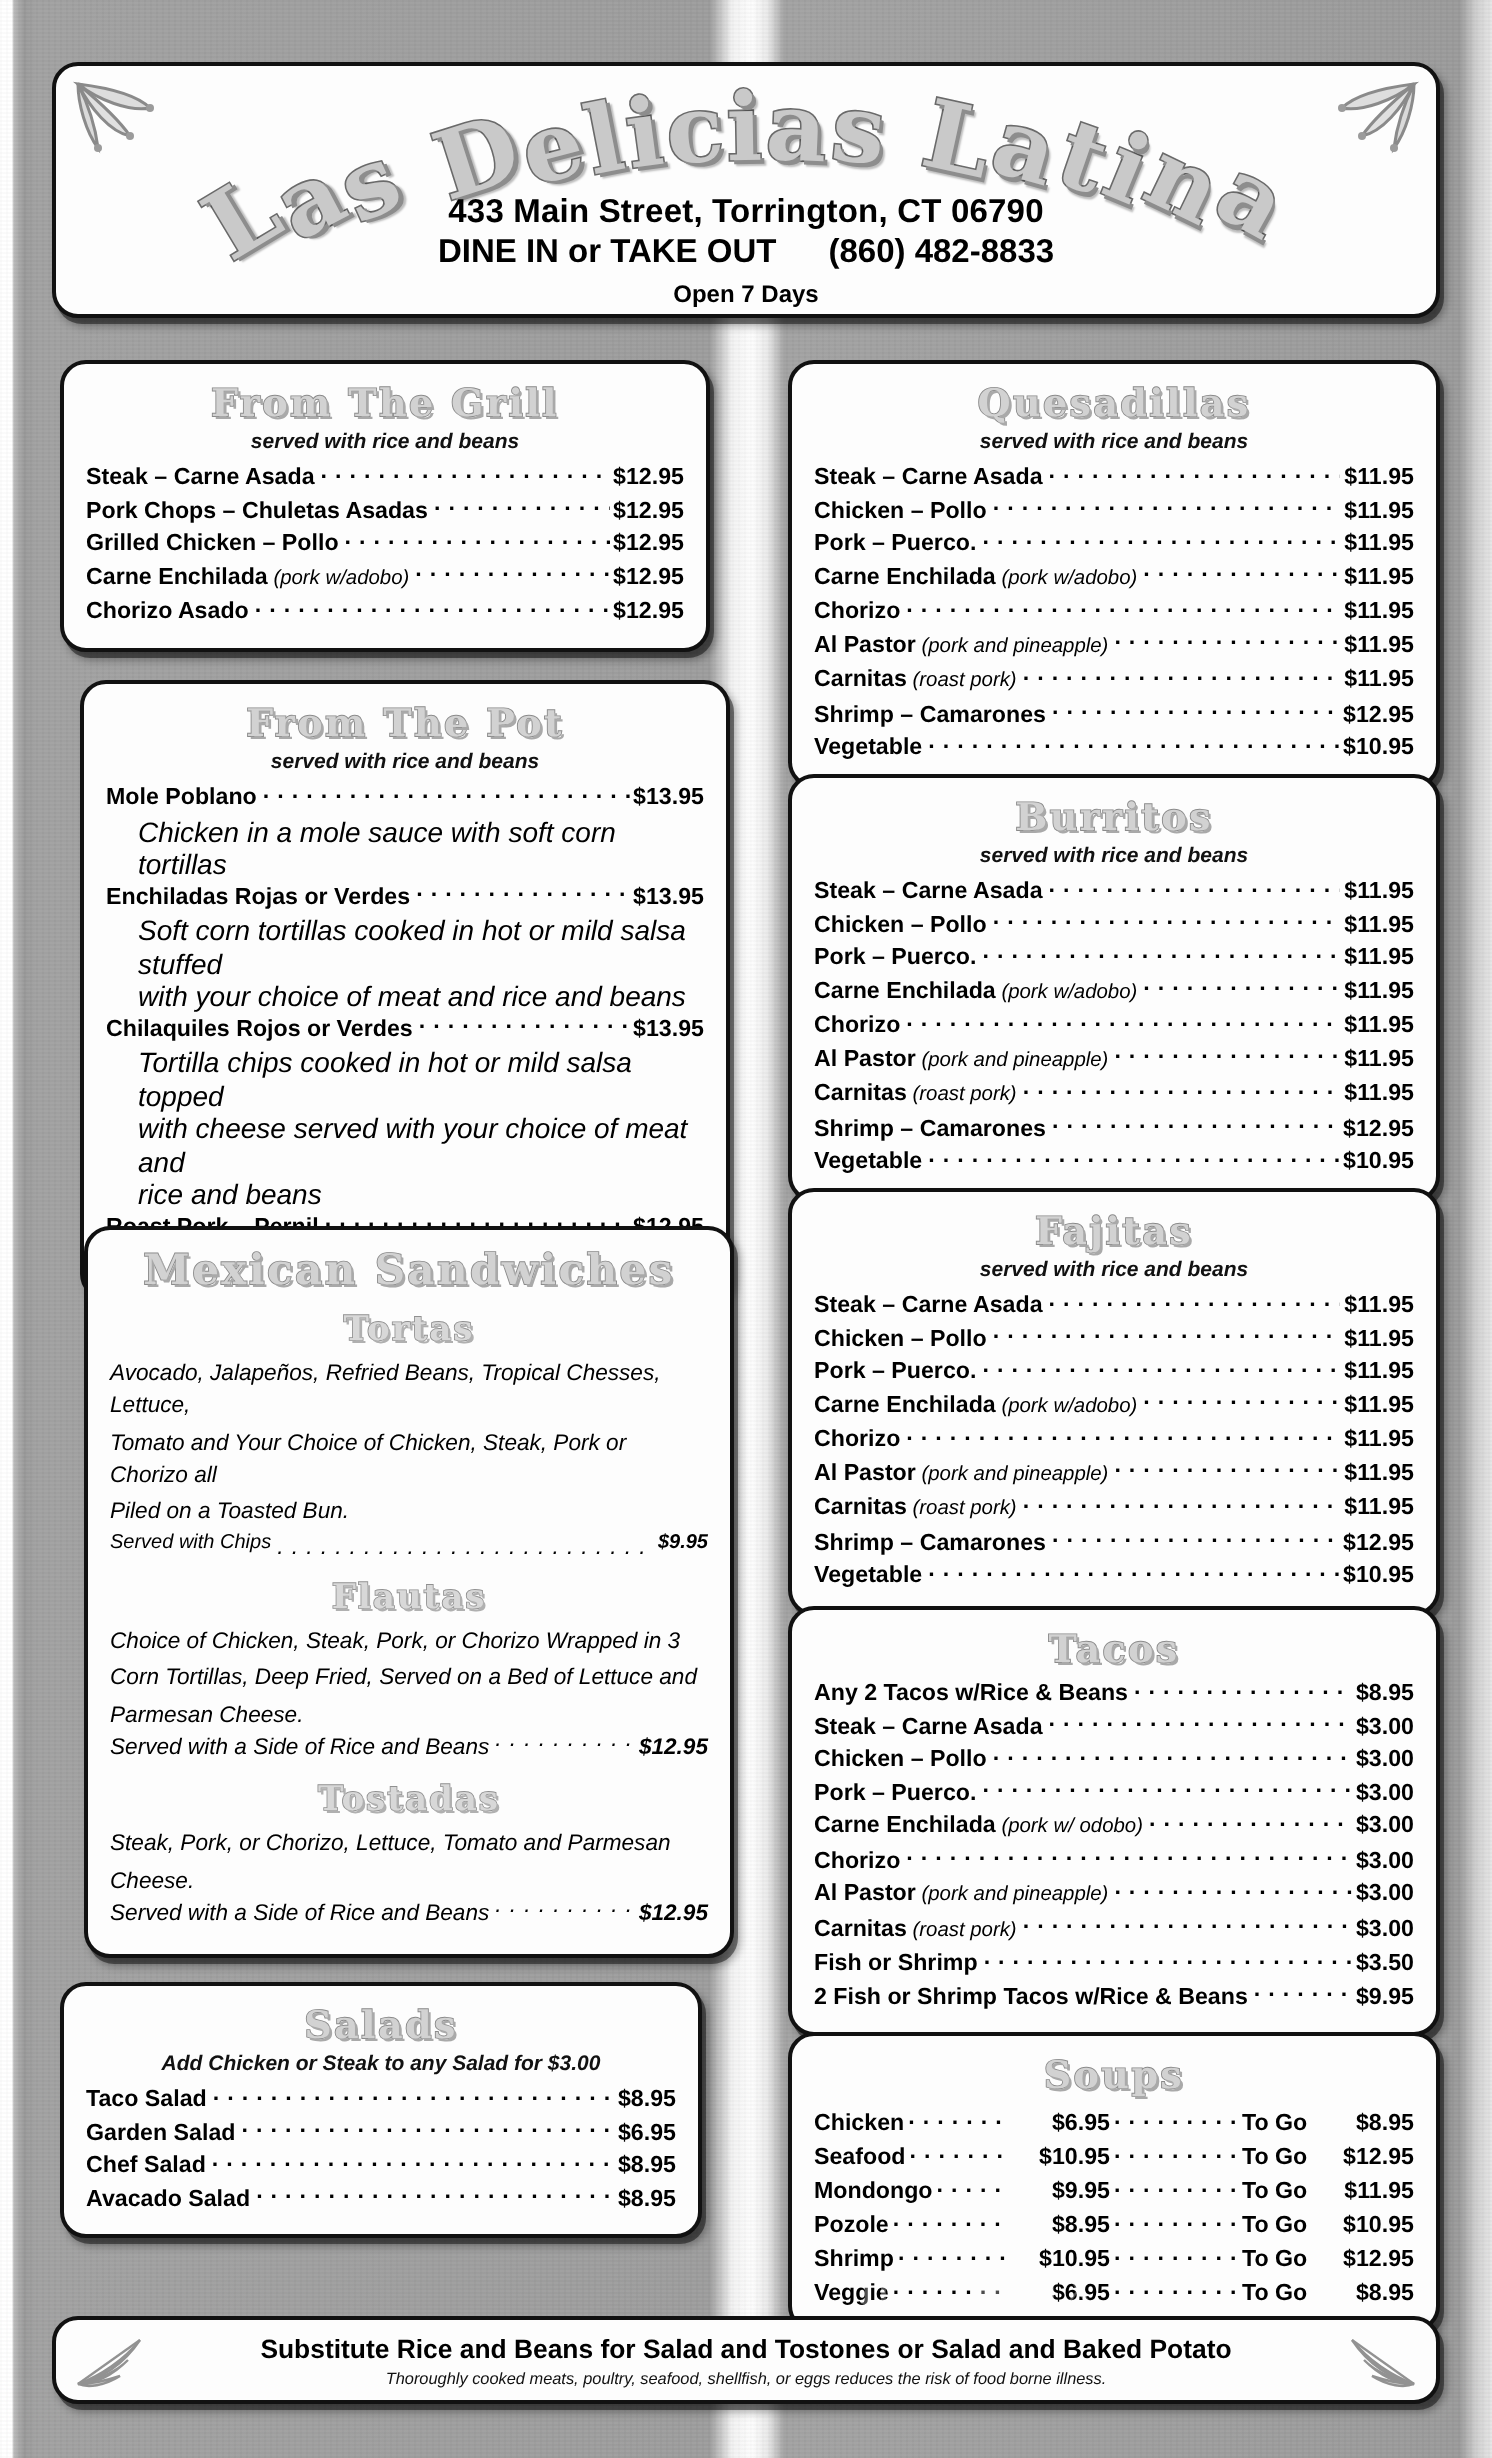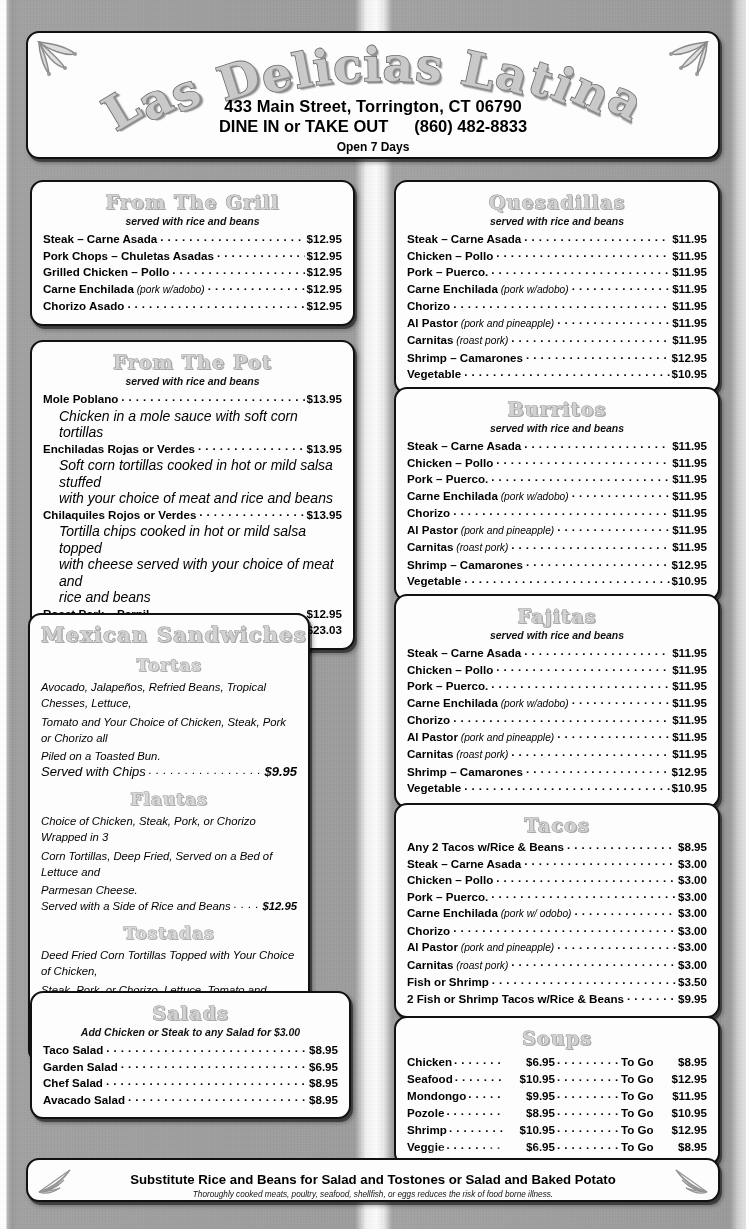--- a/index.html
+++ b/index.html
@@ -198,21 +198,21 @@
     content: ". . . . . . . . . . . . .";
     position: absolute; left: 0; bottom: -2px;
     font-size: 11.6px; letter-spacing: .4px; color: #000; white-space: nowrap;
   }
   .srow .tg { flex: 0 0 38px; }
   .srow .p2 { flex: 0 0 48px; text-align: right; }
 
   
   #footer { left: 26px; top: 1158px; width: 694px; height: 44px; padding: 0; }
   .foot-in { position: relative; width: 100%; height: 100%; display: flex;
-             flex-direction: column; align-items: center; justify-content: flex-end; }
+             flex-direction: column; align-items: center; justify-content: center; }
   .foot-1 { font-size: 13.2px; font-weight: bold; color: #000; line-height: 17px; }
   .foot-2 { font-size: 8.2px; font-style: italic; color: #111; line-height: 11px; margin-top: 1px; }
 
   .wm {
     position: absolute; left: 430px; top: 1126px;
     font-size: 30px; color: rgba(255,255,255,.30);
     letter-spacing: 2px; font-family: "Liberation Serif", serif;
     user-select: none; pointer-events: none;
   }
 </style>
@@ -288,21 +288,21 @@
           <span class="pr">$12.95</span>
         </div>
         <div class="row">
           <span class="nm">Chorizo Asado</span>
           <span class="lead"></span>
           <span class="pr">$12.95</span>
         </div>
       </div>
   </div>
 
-  <div class="card" style="left:30px; top:340px; width:325px;">
+  <div class="card" style="left:40px; top:340px; width:325px;">
     <div class="sec-title">From The Pot</div>
     <div class="sec-note">served with rice and beans</div>
     <div class="rows" id="pot-rows">
         <div class="row">
           <span class="nm">Mole Poblano</span>
           <span class="lead"></span>
           <span class="pr">$13.95</span>
         </div>
         <div class="desc">Chicken in a mole sauce with soft corn tortillas</div>
         <div class="row">
@@ -326,43 +326,42 @@
           <span class="pr">$12.95</span>
         </div>
         <div class="row">
           <span class="nm">Shrimp – Camarones a la Mexican</span>
           <span class="lead"></span>
           <span class="pr">$23.03</span>
         </div>
       </div>
   </div>
 
-  <div class="card" style="left:28px; top:613px; width:282px; padding-bottom:12px;">
+  <div class="card" style="left:42px; top:613px; width:325px; padding-bottom:12px;">
     <div class="sec-title big">Mexican Sandwiches</div>
     <div id="sandwich-groups">
         <div class="sub-title">Tortas</div>
         <div class="para">Avocado, Jalapeños, Refried Beans, Tropical Chesses, Lettuce,</div>
         <div class="para">Tomato and Your Choice of Chicken, Steak, Pork or Chorizo all</div>
         <div class="para">Piled on a Toasted Bun.</div>
-        <div class="row" style="font-style: italic; font-weight: normal; font-size: 13px;">
+        <div class="row" style="font-style: italic; font-weight: normal; font-size: 10px; align-items: flex-end;">
           <span class="nm">Served with Chips</span>
           <span class="lead"></span>
           <span class="pr" style="font-style: italic;">$9.95</span>
         </div>
         <div class="sub-title">Flautas</div>
         <div class="para">Choice of Chicken, Steak, Pork, or Chorizo Wrapped in 3</div>
         <div class="para">Corn Tortillas, Deep Fried, Served on a Bed of Lettuce and</div>
         <div class="para">Parmesan Cheese.</div>
         <div class="row" style="font-style: italic; font-weight: normal; font-size: 11.3px;">
           <span class="nm">Served with a Side of Rice and Beans</span>
           <span class="lead"></span>
           <span class="pr" style="font-style: italic;">$12.95</span>
         </div>
         <div class="sub-title">Tostadas</div>
-        <div class="para">Deed Fried Corn Tortillas Topped with Your Choice of Chicken,</div>
         <div class="para">Steak, Pork, or Chorizo, Lettuce, Tomato and Parmesan</div>
         <div class="para">Cheese.</div>
         <div class="row" style="font-style: italic; font-weight: normal; font-size: 11.3px;">
           <span class="nm">Served with a Side of Rice and Beans</span>
           <span class="lead"></span>
           <span class="pr" style="font-style: italic;">$12.95</span>
         </div>
       </div>
   </div>
 

